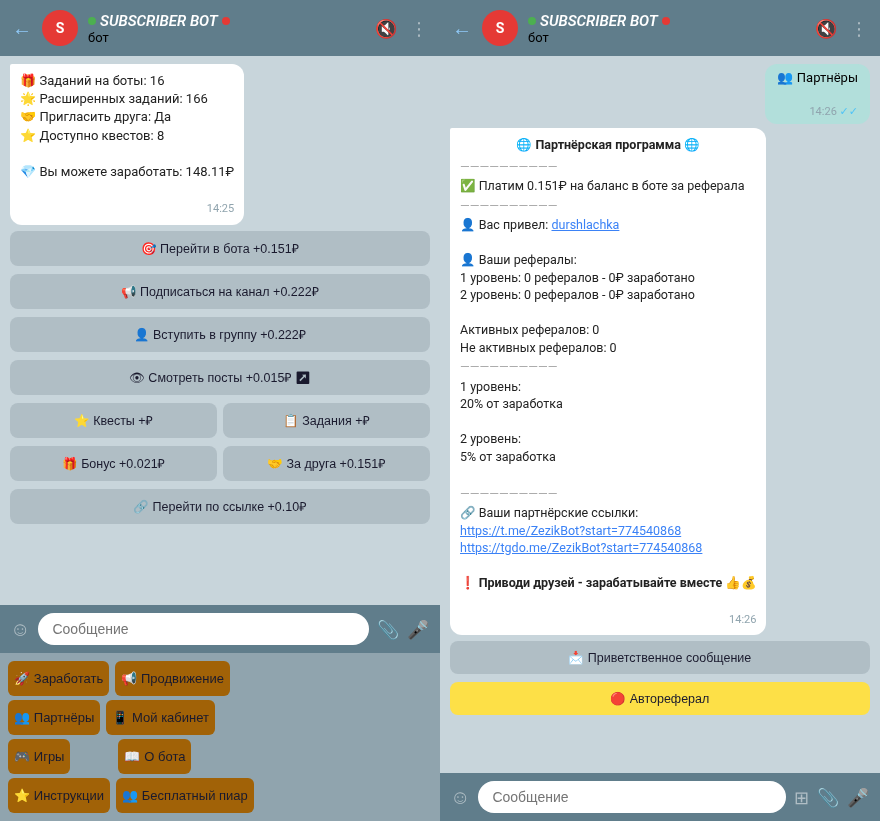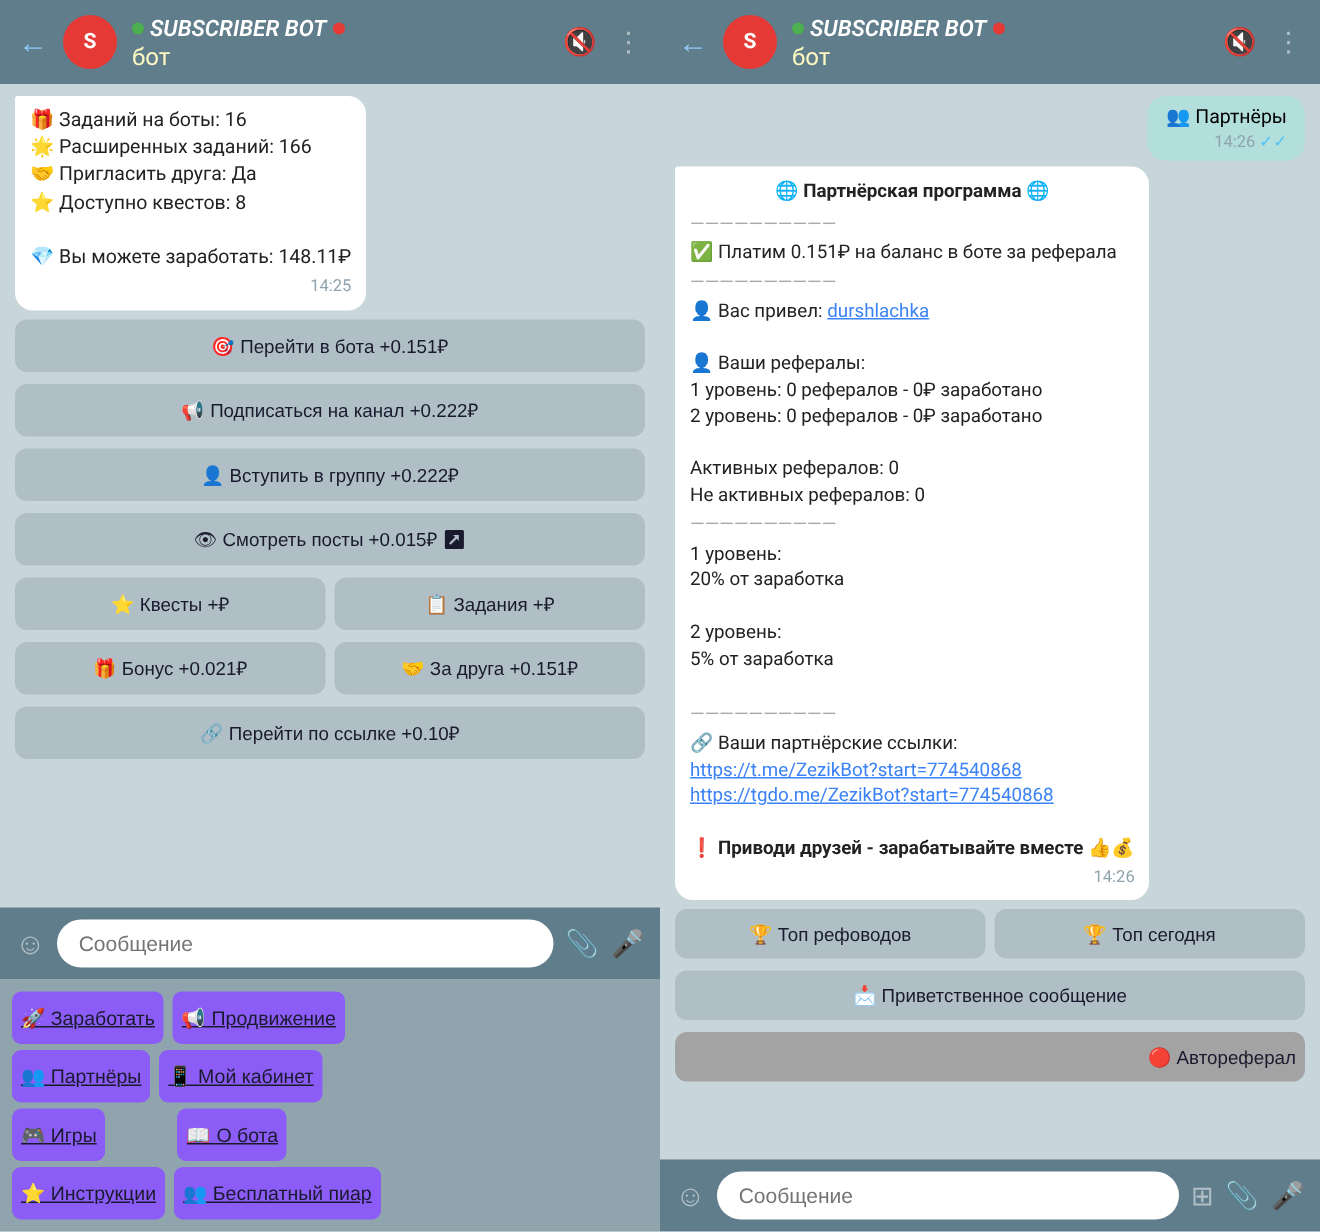--- a/index.html
+++ b/index.html
@@ -51,22 +51,22 @@
     .header-title {
       color: white;
       font-size: 15px;
       font-weight: 600;
       display: flex;
       align-items: center;
       gap: 4px;
       font-style: italic;
     }
     .header-sub {
-      color: #fef9c3;
-      font-size: 16px;
+      color: #000000;
+      font-size: 13px;
     }
     .header-icons {
       display: flex;
       gap: 12px;
       color: #b0bec5;
       font-size: 18px;
     }
     .chat-area {
       flex: 1;
       overflow-y: auto;
@@ -87,21 +87,21 @@
       position: relative;
     }
     .msg-bubble.bot {
       align-self: flex-start;
       border-top-left-radius: 2px;
     }
     .msg-time {
       font-size: 11px;
       color: #90a4ae;
       text-align: right;
-      margin-top: 2px;
+      margin-top: 20px;
     }
     .tick { color: #4fc3f7; }
     .btn-row {
       display: flex;
       gap: 6px;
       margin: 2px 0;
     }
     .chat-btn {
       flex: 1;
       background: #b0bec5;
@@ -133,29 +133,28 @@
       flex: 1;
       background: white;
       border-radius: 20px;
       padding: 8px 14px;
       font-size: 14px;
       color: #4d7c0f;
       border: none;
       outline: none;
     }
     .kb-btn {
-      background: #8b5cf6;
+      background: #a16207;
       border: none;
       border-radius: 6px;
       padding: 10px 6px;
       font-size: 13px;
       color: #1a1a2e;
       cursor: pointer;
       text-align: center;
-      text-decoration: underline;
     }
     .online-dot {
       width: 8px;
       height: 8px;
       border-radius: 50%;
       background: #4caf50;
       display: inline-block;
     }
     .red-dot {
       width: 8px;
@@ -298,28 +297,24 @@
       <div style="color:#aaa;margin:2px 0;">——————————</div>
       <div>🔗 Ваши партнёрские ссылки:</div>
       <div><a class="link-blue" href="#">https://t.me/ZezikBot?start=774540868</a></div>
       <div><a class="link-blue" href="#">https://tgdo.me/ZezikBot?start=774540868</a></div>
       <br>
       <div><strong>❗ Приводи друзей - зарабатывайте вместе 👍💰</strong></div>
       <div class="msg-time">14:26</div>
     </div>
 
     <div class="btn-row">
-      <button class="chat-btn">🏆 Топ рефоводов</button>
-      <button class="chat-btn">🏆 Топ сегодня</button>
-    </div>
-    <div class="btn-row">
       <button class="chat-btn single">📩 Приветственное сообщение</button>
     </div>
     <div class="btn-row">
-      <button class="chat-btn single" style="background:#a3a3a3;text-align:right;">🔴 Автореферал</button>
+      <button class="chat-btn single" style="background:#fde047;">🔴 Автореферал</button>
     </div>
   </div>
 
   <div class="input-bar">
     <span style="color:#b0bec5;font-size:20px;">☺</span>
     <input class="input-field" placeholder="Сообщение" type="text" style="">
     <span style="color:#b0bec5;font-size:18px;">⊞</span>
     <span style="color:#b0bec5;font-size:18px;">📎</span>
     <span style="color:#b0bec5;font-size:18px;">🎤</span>
   </div>

